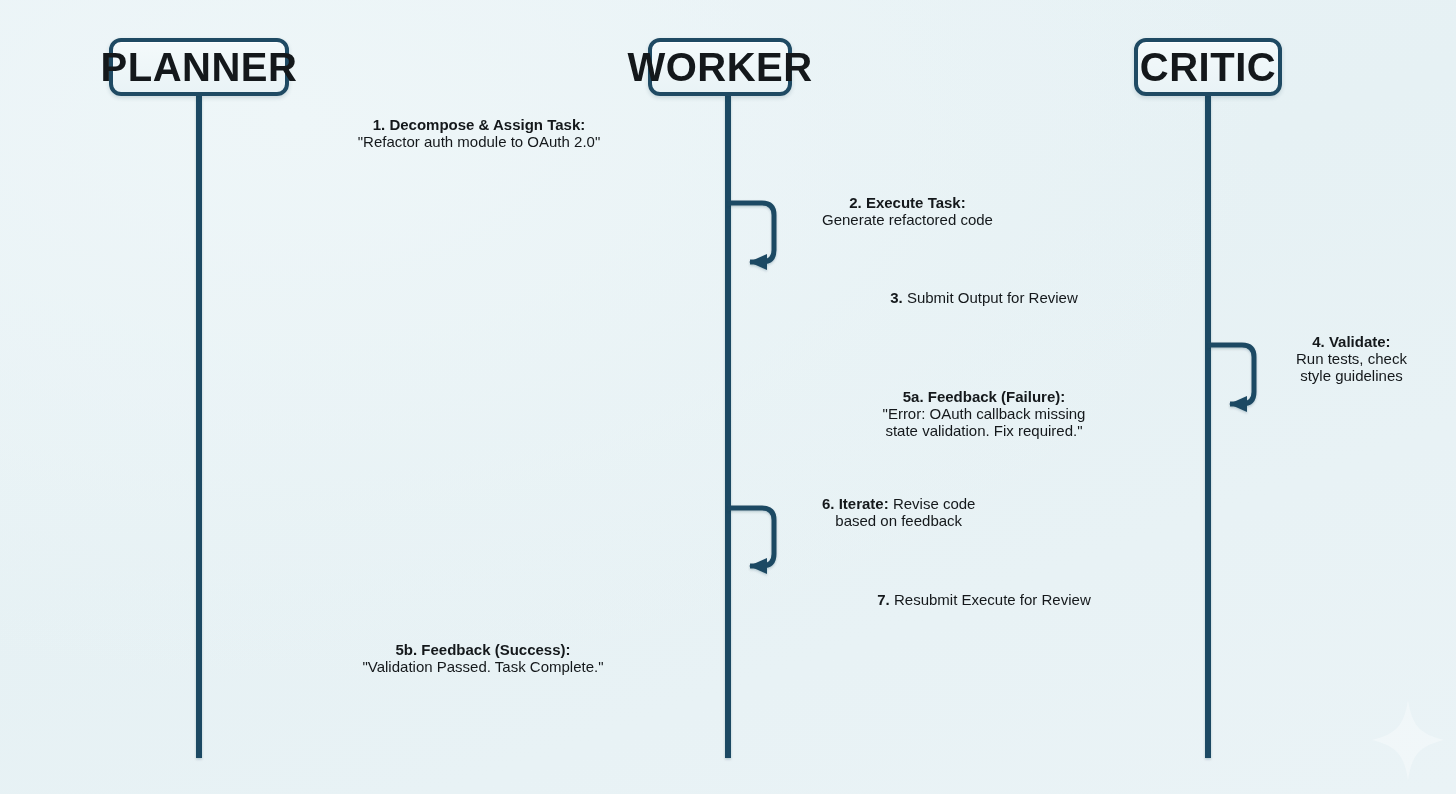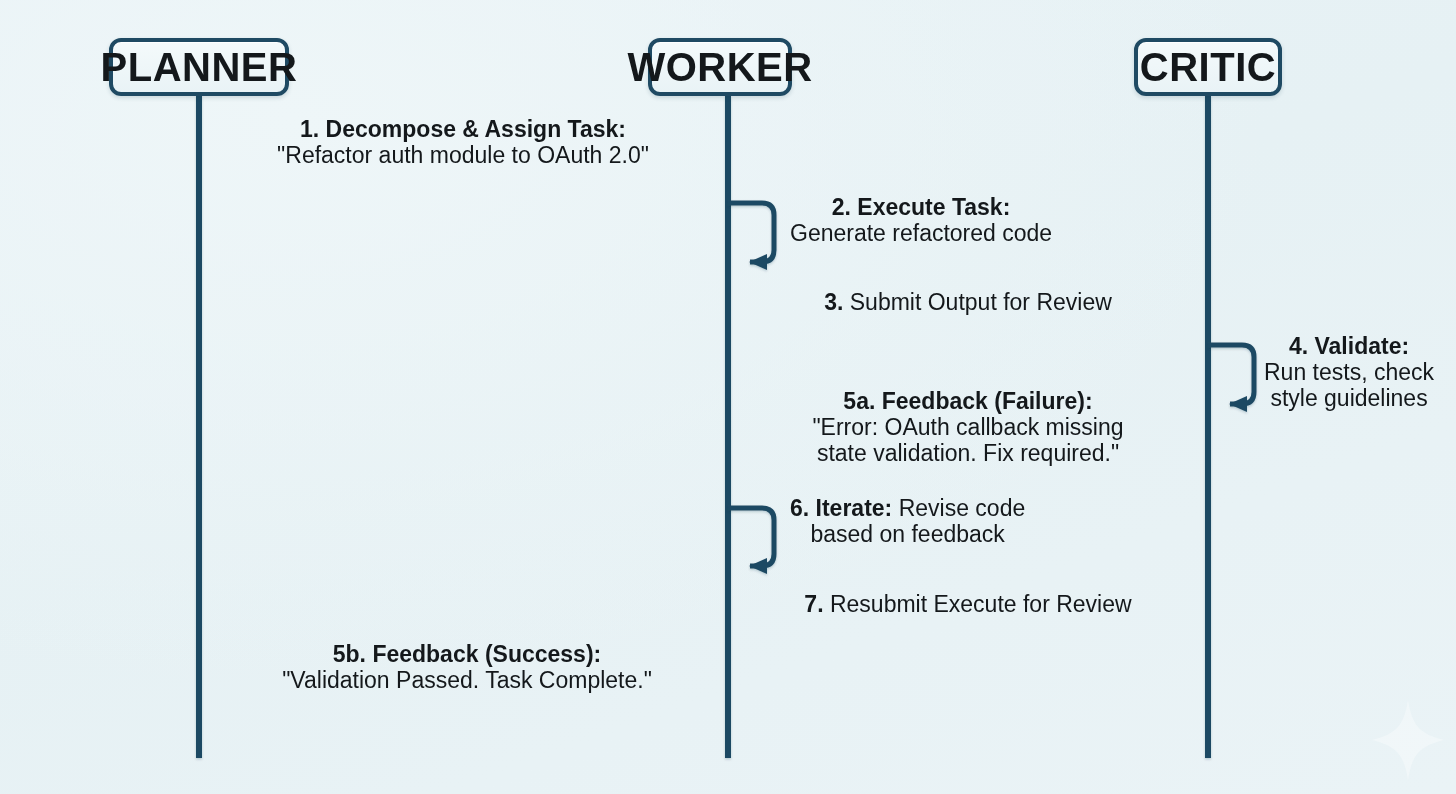--- a/index.html
+++ b/index.html
@@ -46,21 +46,21 @@
     white-space: nowrap;
   }
   .msg-label {
     position: absolute;
     color: #14181b;
     line-height: 1.12;
     white-space: nowrap;
   }
   .msg-label.center { text-align: center; transform: translateX(-50%); }
   .msg-label.left   { text-align: center; }
-  .ln { display: block; font-size: 23px; font-weight: normal; }
+  .ln { display: block; font-size: 15px; font-weight: normal; margin-left: 32px; }
   .ln.b { font-weight: bold; }
   .ln b { font-weight: bold; }
   .watermark {
     position: absolute;
     pointer-events: none;
     opacity: 0.55;
   }
 </style>
 </head>
 <body>

